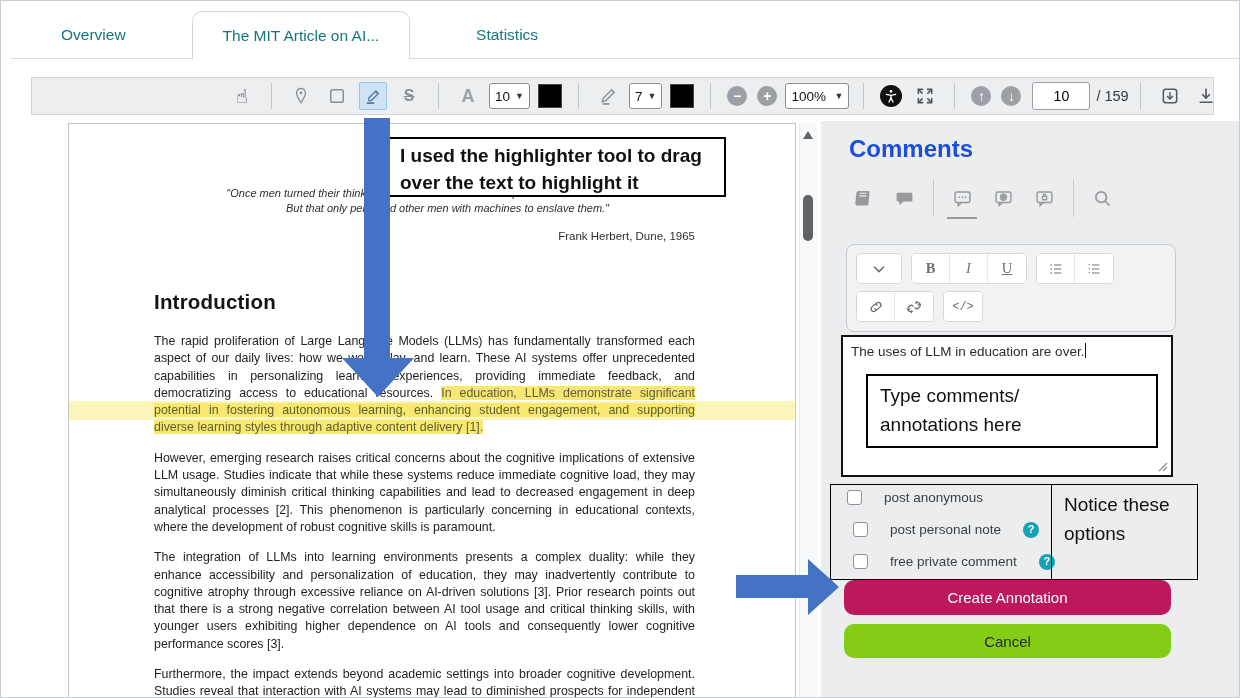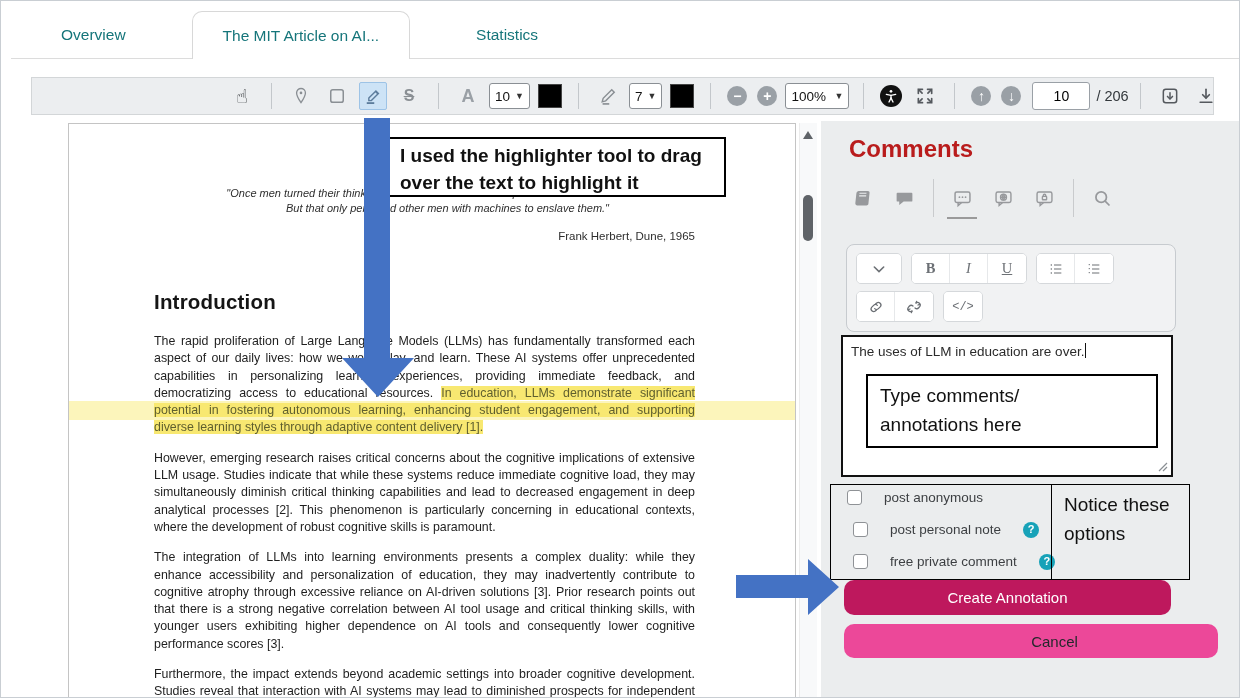--- a/index.html
+++ b/index.html
@@ -52,21 +52,21 @@
 
   
   .doc-scroll{position:absolute;left:798px;top:122px;width:17px;height:576px;background:#f8f9fa;
               border-left:1px solid #ececec;z-index:2;}
   .scroll-up{position:absolute;top:8px;left:3px;width:0;height:0;border-left:5px solid transparent;
              border-right:5px solid transparent;border-bottom:8px solid #5f6368;}
   .scroll-thumb{position:absolute;top:72px;left:3px;width:10px;height:46px;background:#5f6368;border-radius:6px;}
 
   
   .comments{position:absolute;left:820px;top:120px;width:420px;height:578px;background:#ebedee;z-index:1;}
-  .c-title{margin:14px 0 0 28px;font-size:24px;font-weight:700;color:#b91c1c;}
+  .c-title{margin:14px 0 0 28px;font-size:24px;font-weight:700;color:#1d4ed8;}
   .c-icons{display:flex;align-items:center;margin:16px 0 0 30px;color:#97999c;}
   .c-icon{width:24px;height:24px;display:flex;align-items:center;justify-content:center;margin-right:17px;position:relative;}
   .c-icon svg{width:21px;height:21px;display:block;}
   .c-icon.active::after{content:"";position:absolute;left:-3px;right:-3px;bottom:-9px;height:2px;background:#9a9a9a;}
   .c-sep{width:1px;height:38px;background:#c9cbcd;margin:0 16px 0 0;}
 
   .editor{position:absolute;left:25px;top:123px;width:330px;height:88px;background:#f1f2f3;
           border:1px solid #c7cbcf;border-radius:8px;box-sizing:border-box;padding:8px 9px;}
   .e-row{display:flex;gap:9px;margin-bottom:7px;}
   .e-group{display:flex;border:1px solid #d5d8db;border-radius:5px;overflow:hidden;background:#fff;}
@@ -86,28 +86,28 @@
 
   .opts{position:absolute;left:26px;top:368px;}
   .opt{display:flex;align-items:center;gap:22px;margin-bottom:15px;font-size:13.5px;color:#3c3f42;height:17px;}
   .opt.indent{padding-left:6px;}
   .cb{width:15px;height:15px;background:#fff;border:1px solid #8f9296;border-radius:3px;flex:none;box-sizing:border-box;}
   .help{width:16px;height:16px;border-radius:50%;background:#17a2b8;color:#fff;font-size:11px;font-weight:bold;
         display:flex;align-items:center;justify-content:center;flex:none;line-height:1;}
 
   .btn-create{position:absolute;left:23px;top:459px;width:327px;height:35px;background:#be185d;color:#fff;
               border-radius:10px;display:flex;align-items:center;justify-content:center;font-size:15px;cursor:pointer;}
-  .btn-cancel{position:absolute;left:23px;top:503px;width:327px;height:34px;background:#ec4899;color:#24282c;
-              border-radius:10px;display:flex;align-items:center;justify-content:center;font-size:15px;cursor:pointer;padding-left:47px;}
+  .btn-cancel{position:absolute;left:23px;top:503px;width:327px;height:34px;background:#84cc16;color:#24282c;
+              border-radius:10px;display:flex;align-items:center;justify-content:center;font-size:15px;cursor:pointer;}
 
   
   .callout{position:absolute;background:#fff;border:2px solid #000;color:#111;box-sizing:border-box;z-index:5;}
   #callout-highlighter{left:386px;top:136px;width:339px;height:60px;font-size:19px;line-height:27px;padding:3px 11px;font-weight:bold;}
   #callout-comment{left:865px;top:373px;width:292px;height:74px;font-size:19px;line-height:29px;padding:5px 12px;}
-  #options-box{position:absolute;left:829px;top:483px;width:358px;height:94px;border:1px solid #000;z-index:4;}
+  #options-box{position:absolute;left:829px;top:483px;width:358px;height:94px;border:1px solid #000;z-index:4;padding-left:8px;}
   #options-box .ob-divider{position:absolute;left:220px;top:0;bottom:0;width:1px;background:#000;}
   #options-box .ob-text{position:absolute;left:233px;top:5px;width:115px;font-size:19px;line-height:29px;color:#111;}
   .overlay-arrow{position:absolute;z-index:6;}
 </style>
 </head>
 <body>
 
 <div class="canvas">
 
   <div class="tab-underline"></div>
@@ -202,21 +202,21 @@
           <path d="M19.5 4.5l-4 4"></path>
           <path d="M4.5 19.5l4-4"></path>
           <path d="M19.5 19.5l-4-4"></path>
       </svg>
     </div>
     <div class="tsep"></div>
 
     <div class="circle-btn">↑</div>
     <div class="circle-btn">↓</div>
     <input class="page-input" value="10" style="">
-    <span class="page-total">/ 206</span>
+    <span class="page-total">/ 159</span>
     <div class="tsep"></div>
 
     <div class="tool dark">
       <svg viewBox="0 0 24 24" fill="none" stroke="#55595e" stroke-width="1.8" stroke-linecap="round">
         <rect x="4" y="4" width="16" height="16" rx="3"></rect>
         <path d="M12 8v7"></path>
           <path d="M9 12.5L12 15.5l3-3"></path>
       </svg>
     </div>
     <div class="tool dark">

